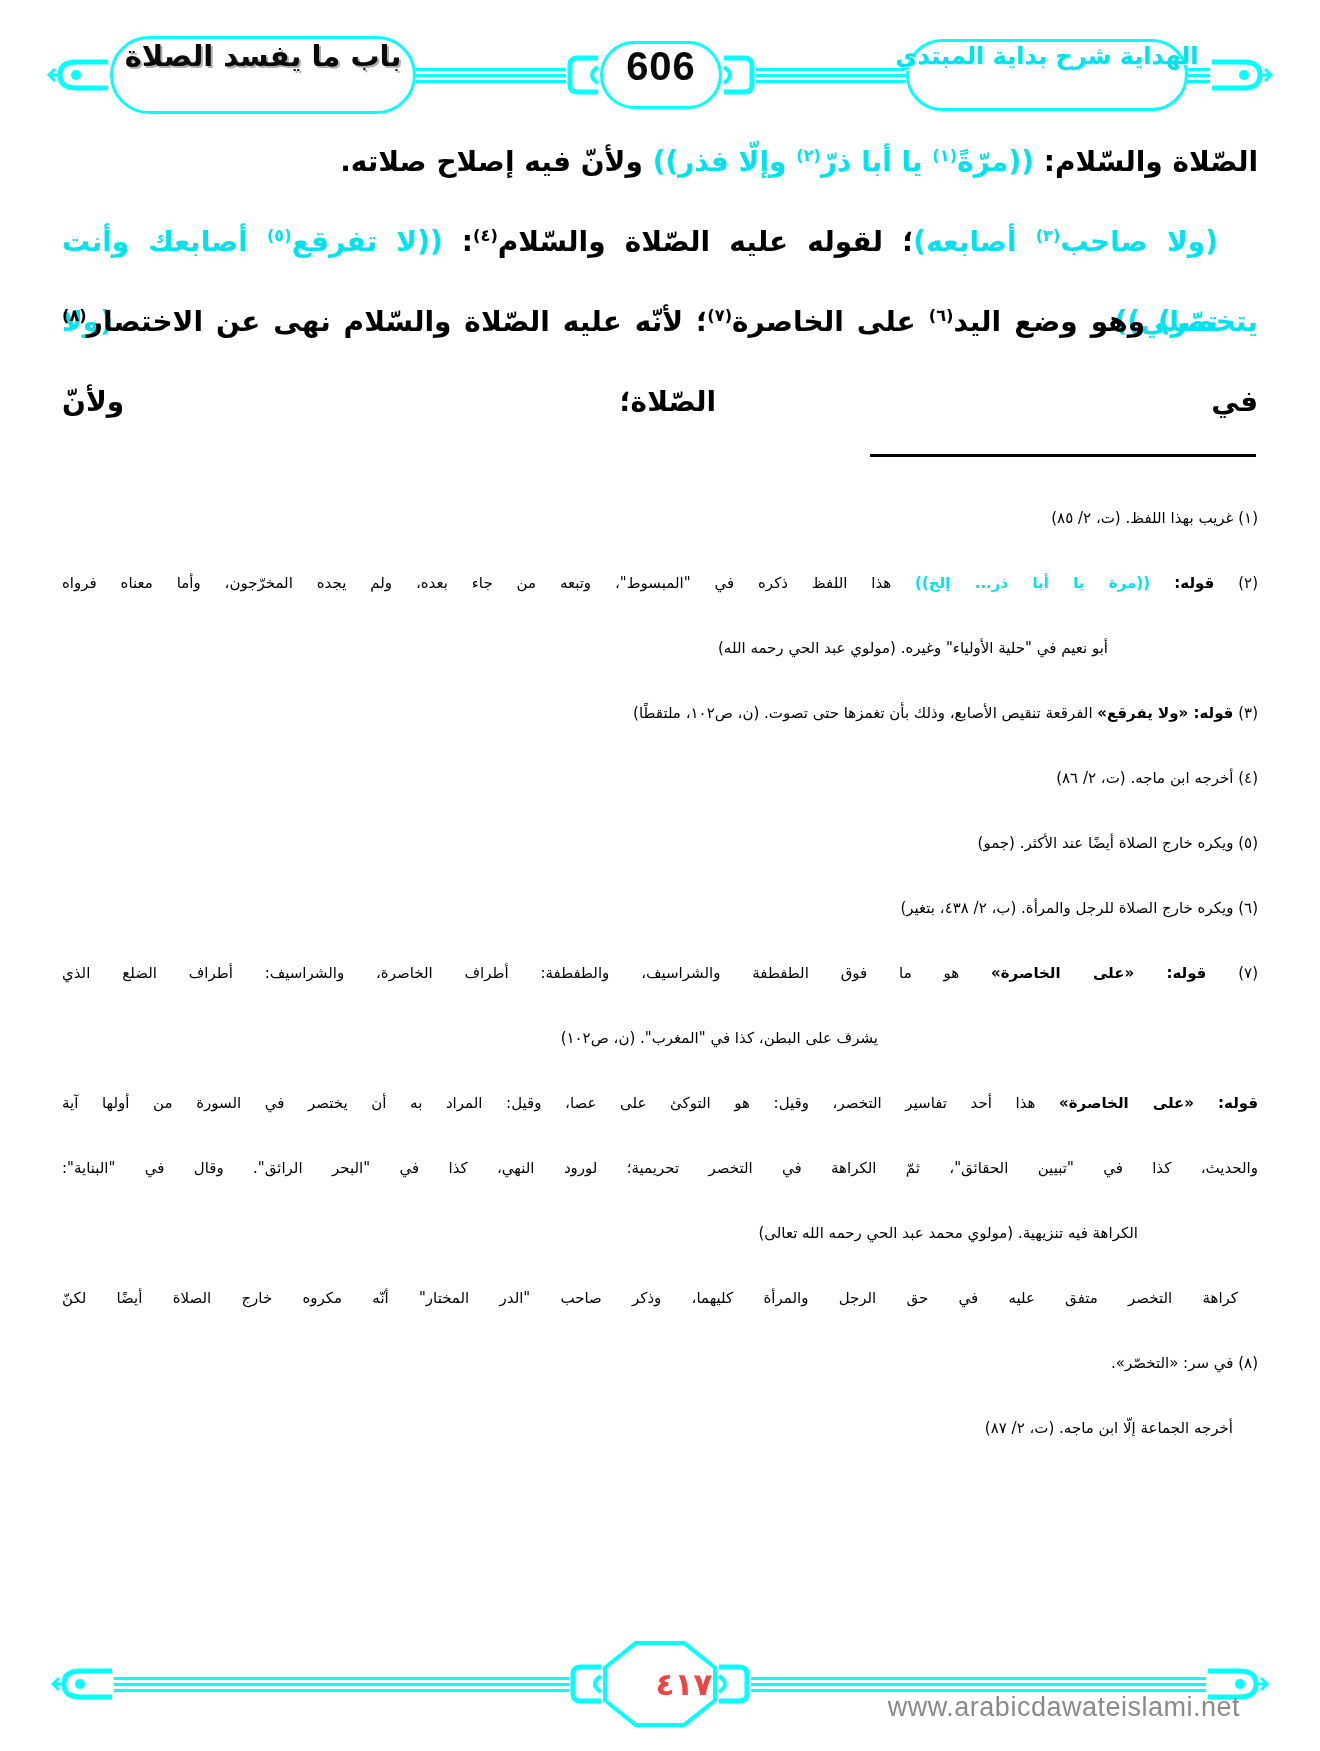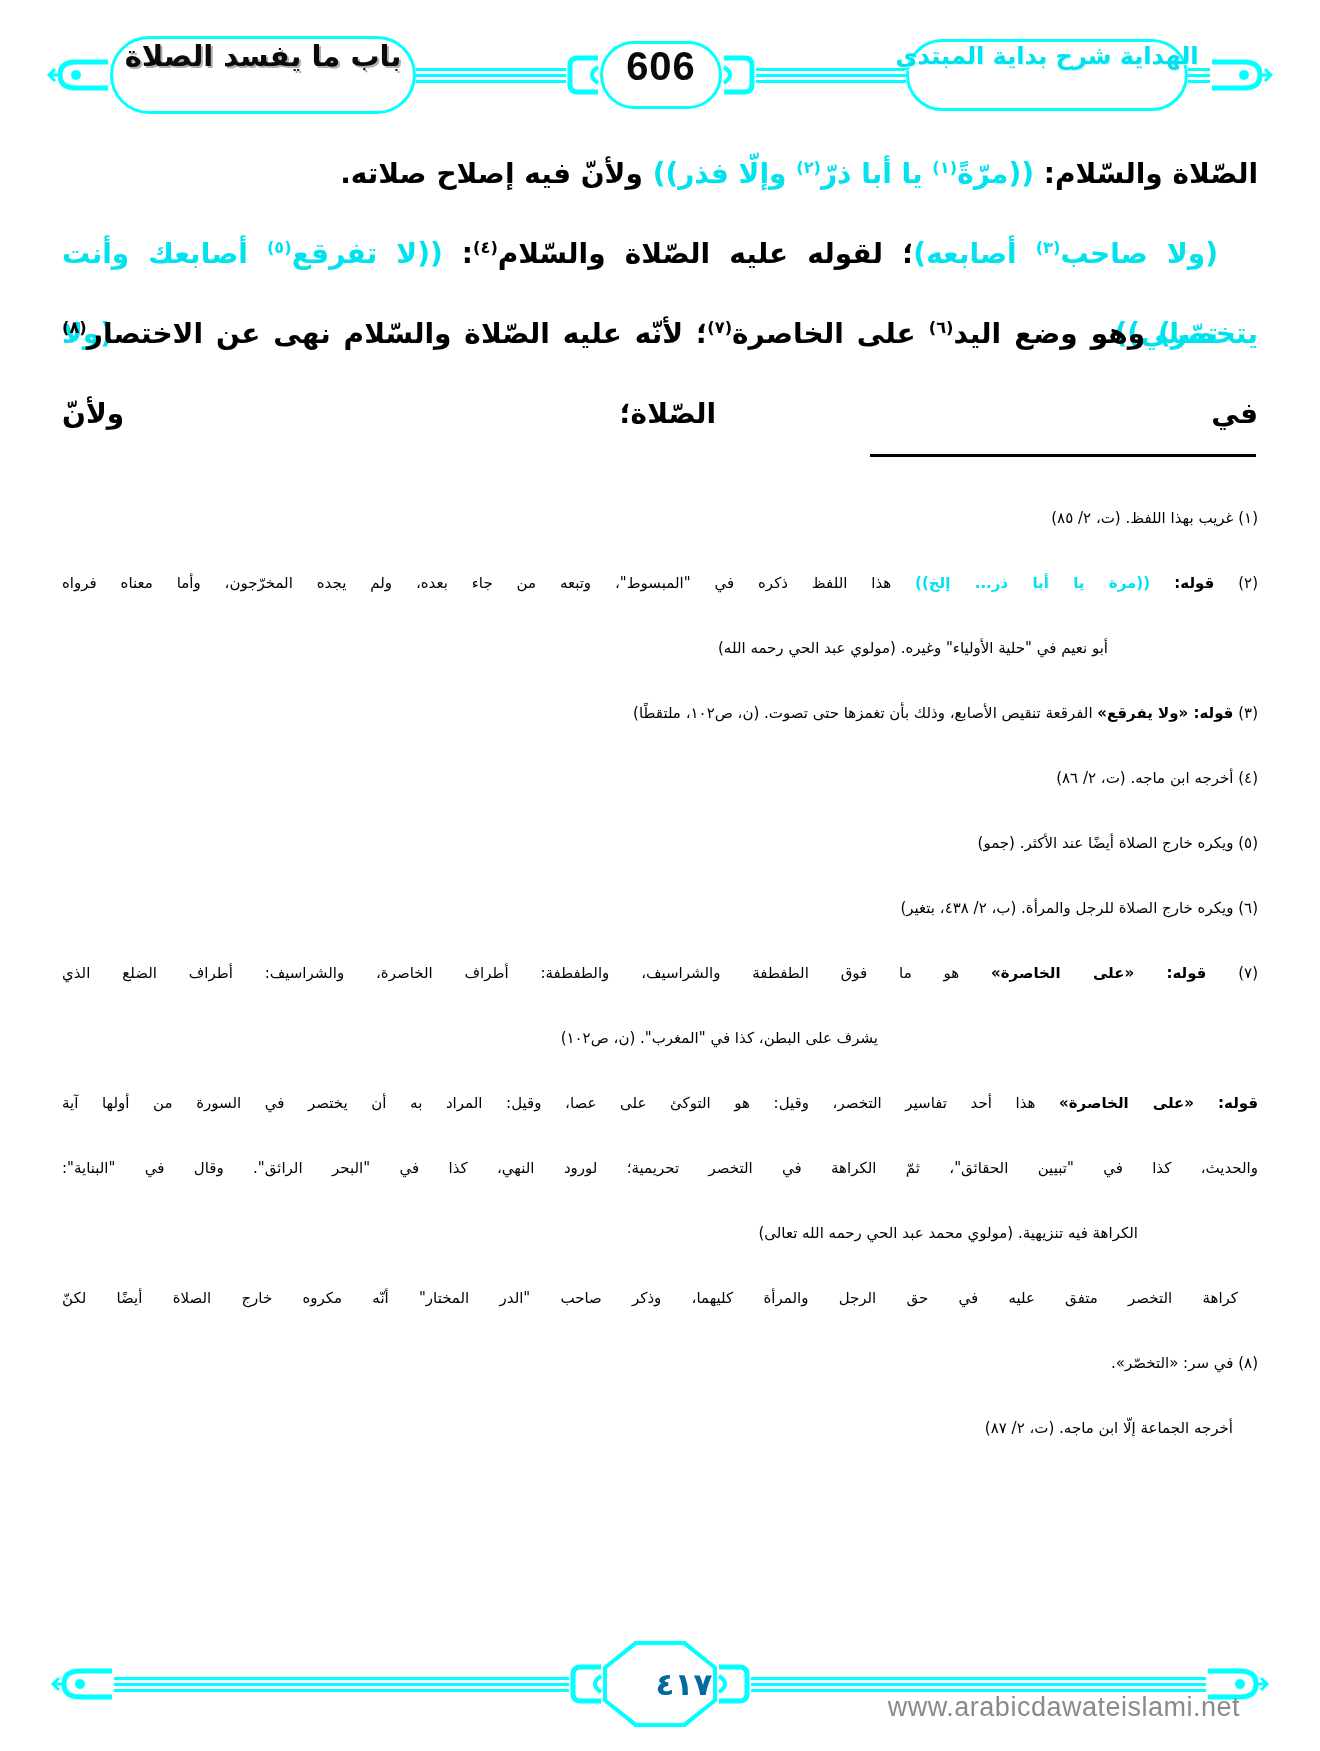--- a/index.html
+++ b/index.html
@@ -51,24 +51,24 @@
   .octagon-outer{
     flex:0 0 auto;width:114px;height:86px;background:var(--accent);
     clip-path:polygon(28% 0,72% 0,100% 30%,100% 70%,72% 100%,28% 100%,0 70%,0 30%);
     display:flex;align-items:center;justify-content:center;
   }
   .octagon-inner{
     width:106px;height:78px;background:#fff;
     clip-path:polygon(28% 0,72% 0,100% 30%,100% 70%,72% 100%,28% 100%,0 70%,0 30%);
     display:flex;align-items:center;justify-content:center;
   }
-  .octagon-num{font-size:31px;font-weight:bold;color:#0369a1;direction:rtl;margin-left:48px;}
+  .octagon-num{font-size:31px;font-weight:bold;color:#ef4444;direction:rtl;margin-left:48px;}
   
   .body{
-    position:absolute;top:134px;right:62px;left:62px;direction:rtl;
+    position:absolute;top:122px;right:62px;left:62px;direction:rtl;
     font-size:28px;font-weight:bold;color:#000;
   }
   .body-line{height:80px;line-height:80px;text-align:right;white-space:nowrap;}
   
   .fn-sep{position:absolute;top:454px;right:64px;width:386px;height:3px;background:#000;}
   .fn{
     position:absolute;top:486px;right:62px;left:62px;direction:rtl;
     font-size:15px;color:#000;
   }
   .fn-line{height:65px;line-height:65px;text-align:right;white-space:nowrap;}

